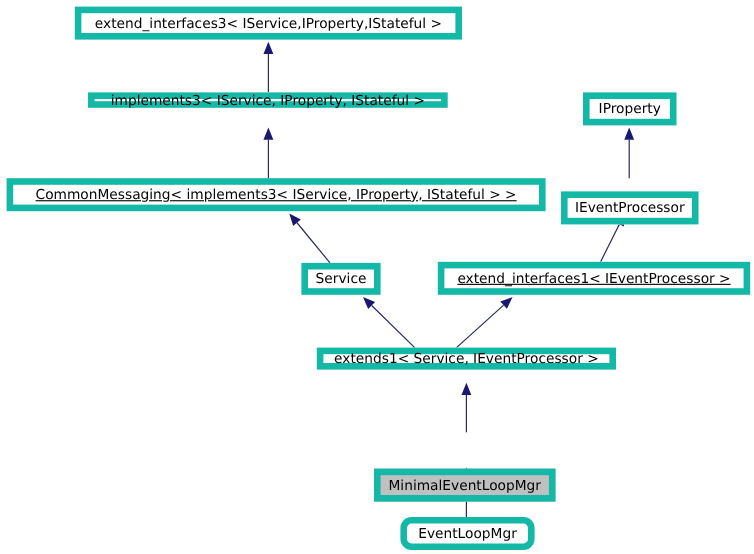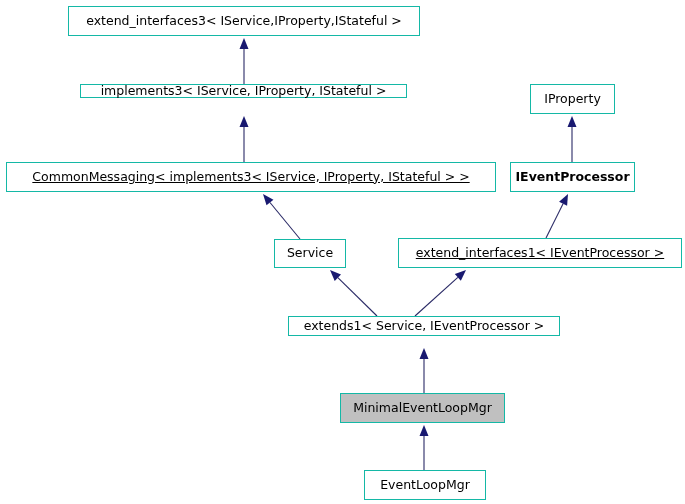--- a/index.html
+++ b/index.html
@@ -6,32 +6,32 @@
   #canvas{
     position:relative;
     width:685px;height:504px;
     background:#ffffff;
     overflow:hidden;
     font-family:"DejaVu Sans","Liberation Sans",sans-serif;
   }
   .node{
     position:absolute;
     box-sizing:border-box;
-    border:1px solid #14b8a6;
+    border:6px solid #14b8a6;
     background:#ffffff;
     color:#000000;
     display:flex;
     align-items:center;
     justify-content:center;
     white-space:nowrap;
     font-size:12.5px;
     line-height:1;
     letter-spacing:0px;
   }
-  .node.highlight{ background:#c0c0c0; }
+  .node.highlight{ background:#c0c0c0;margin-top:33px; }
   .node .lbl{ display:block; padding:0 6px; }
   svg.edges{
     position:absolute;
     left:0;top:0;
     width:685px;height:504px;
     pointer-events:none;
   }
   .edge-line{ stroke:#2a2a66; stroke-width:1.1px; fill:none; }
   .edge-head{ fill:#191970; stroke:none; }
 </style>
@@ -83,32 +83,32 @@
       </div>
       <div class="node" style="left: 80px; top: 84px; width: 327px; height: 14px;">
         <span class="lbl">implements3&lt; IService, IProperty, IStateful &gt;</span>
       </div>
       <div class="node" style="left: 6px; top: 162px; width: 490px; height: 30px; text-decoration: underline;">
         <span class="lbl">CommonMessaging&lt; implements3&lt; IService, IProperty, IStateful &gt; &gt;</span>
       </div>
       <div class="node" style="left: 530px; top: 84px; width: 85px; height: 30px;">
         <span class="lbl">IProperty</span>
       </div>
-      <div class="node" style="left: 510px; top: 162px; width: 125px; height: 30px; font-weight: bold;">
+      <div class="node" style="left: 510px; top: 174px; width: 125px; height: 30px;">
         <span class="lbl">IEventProcessor</span>
       </div>
       <div class="node" style="left: 274px; top: 239px; width: 72px; height: 29px; text-align: center;">
         <span class="lbl">Service</span>
       </div>
       <div class="node" style="left: 398px; top: 238px; width: 284px; height: 30px; text-decoration: underline;">
         <span class="lbl">extend_interfaces1&lt; IEventProcessor &gt;</span>
       </div>
       <div class="node" style="left: 288px; top: 316px; width: 272px; height: 20px;">
         <span class="lbl">extends1&lt; Service, IEventProcessor &gt;</span>
       </div>
       <div class="node highlight" style="left: 340px; top: 393px; width: 165px; height: 30px;">
         <span class="lbl">MinimalEventLoopMgr</span>
       </div>
-      <div class="node" style="left: 364px; top: 470px; width: 122px; height: 30px;">
+      <div class="node" style="left: 364px; top: 470px; width: 122px; height: 30px; border-radius: 10px;">
         <span class="lbl">EventLoopMgr</span>
       </div>
     </div>
 </div>
 
 </body></html>

